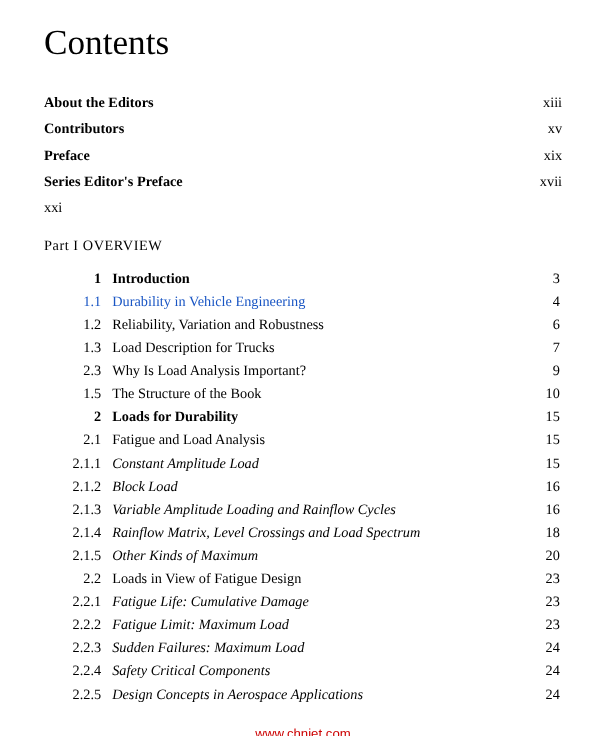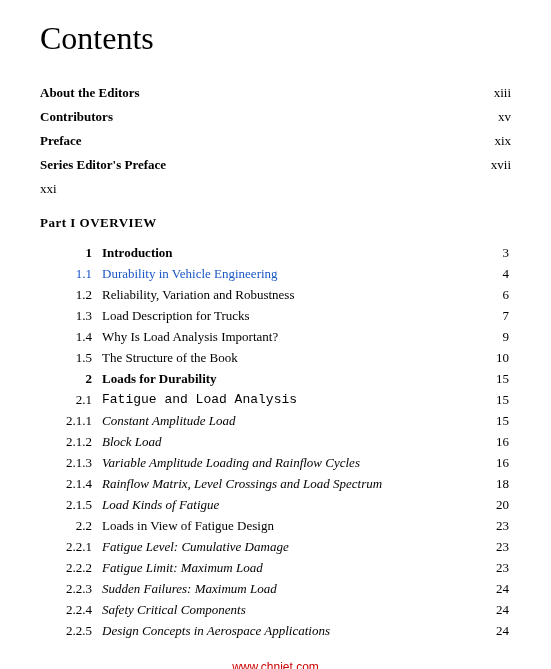--- a/index.html
+++ b/index.html
@@ -30,21 +30,21 @@
     .fm-label {
       font-weight: bold;
       font-size: 13px;
     }
     .fm-page {
       font-size: 13px;
     }
     .part-header {
       margin: 14px 0 10px 0;
       font-size: 13px;
-      font-weight: bold;
+      font-weight: normal;
       letter-spacing: 0.5px;
     }
     .watermark {
       text-align: center;
       color: #cc0000;
       font-size: 12px;
       margin-top: 18px;
       font-family: Arial, sans-serif;
     }
     .toc-main {
@@ -98,37 +98,37 @@
         <td style="width: 50px; text-align: right; padding-right: 8px; vertical-align: top; padding-top: 1.5px; padding-bottom: 1.5px;">1.2</td>
         <td style="vertical-align: top; padding-top: 1.5px; padding-bottom: 1.5px;">Reliability, Variation and Robustness</td>
         <td style="width: 32px; text-align: right; vertical-align: top; padding-top: 1.5px; padding-bottom: 1.5px;">6</td>
       </tr>
       <tr>
         <td style="width: 50px; text-align: right; padding-right: 8px; vertical-align: top; padding-top: 1.5px; padding-bottom: 1.5px;">1.3</td>
         <td style="vertical-align: top; padding-top: 1.5px; padding-bottom: 1.5px;">Load Description for Trucks</td>
         <td style="width: 32px; text-align: right; vertical-align: top; padding-top: 1.5px; padding-bottom: 1.5px;">7</td>
       </tr>
       <tr>
-        <td style="width: 50px; text-align: right; padding-right: 8px; vertical-align: top; padding-top: 1.5px; padding-bottom: 1.5px;">1.4</td>
+        <td style="width: 50px; text-align: right; padding-right: 8px; vertical-align: top; padding-top: 1.5px; padding-bottom: 1.5px;">2.3</td>
         <td style="vertical-align: top; padding-top: 1.5px; padding-bottom: 1.5px;">Why Is Load Analysis Important?</td>
         <td style="width: 32px; text-align: right; vertical-align: top; padding-top: 1.5px; padding-bottom: 1.5px;">9</td>
       </tr>
       <tr>
         <td style="width: 50px; text-align: right; padding-right: 8px; vertical-align: top; padding-top: 1.5px; padding-bottom: 1.5px;">1.5</td>
         <td style="vertical-align: top; padding-top: 1.5px; padding-bottom: 1.5px;">The Structure of the Book</td>
         <td style="width: 32px; text-align: right; vertical-align: top; padding-top: 1.5px; padding-bottom: 1.5px;">10</td>
       </tr>
       <tr>
         <td style="width: 50px; text-align: right; padding-right: 8px; vertical-align: top; padding-top: 1.5px; padding-bottom: 1.5px; font-weight: bold;">2</td>
         <td style="vertical-align: top; padding-top: 1.5px; padding-bottom: 1.5px; font-weight: bold;">Loads for Durability</td>
         <td style="width: 32px; text-align: right; vertical-align: top; padding-top: 1.5px; padding-bottom: 1.5px;">15</td>
       </tr>
       <tr>
         <td style="width: 50px; text-align: right; padding-right: 8px; vertical-align: top; padding-top: 1.5px; padding-bottom: 1.5px;">2.1</td>
-        <td style="vertical-align: top; padding-top: 1.5px; padding-bottom: 1.5px; font-family: Liberation Mono, monospace;">Fatigue and Load Analysis</td>
+        <td style="vertical-align: top; padding-top: 1.5px; padding-bottom: 1.5px;">Fatigue and Load Analysis</td>
         <td style="width: 32px; text-align: right; vertical-align: top; padding-top: 1.5px; padding-bottom: 1.5px;">15</td>
       </tr>
       <tr>
         <td style="width: 50px; text-align: right; padding: 1.5px 8px 1.5px 24px; vertical-align: top;">2.1.1</td>
         <td style="vertical-align: top; padding-top: 1.5px; padding-bottom: 1.5px; font-style: italic;">Constant Amplitude Load</td>
         <td style="width: 32px; text-align: right; vertical-align: top; padding-top: 1.5px; padding-bottom: 1.5px;">15</td>
       </tr>
       <tr>
         <td style="width: 50px; text-align: right; padding: 1.5px 8px 1.5px 24px; vertical-align: top;">2.1.2</td>
         <td style="vertical-align: top; padding-top: 1.5px; padding-bottom: 1.5px; font-style: italic;">Block Load</td>
@@ -139,31 +139,31 @@
         <td style="vertical-align: top; padding-top: 1.5px; padding-bottom: 1.5px; font-style: italic;">Variable Amplitude Loading and Rainflow Cycles</td>
         <td style="width: 32px; text-align: right; vertical-align: top; padding-top: 1.5px; padding-bottom: 1.5px;">16</td>
       </tr>
       <tr>
         <td style="width: 50px; text-align: right; padding: 1.5px 8px 1.5px 24px; vertical-align: top;">2.1.4</td>
         <td style="vertical-align: top; padding-top: 1.5px; padding-bottom: 1.5px; font-style: italic;">Rainflow Matrix, Level Crossings and Load Spectrum</td>
         <td style="width: 32px; text-align: right; vertical-align: top; padding-top: 1.5px; padding-bottom: 1.5px;">18</td>
       </tr>
       <tr>
         <td style="width: 50px; text-align: right; padding: 1.5px 8px 1.5px 24px; vertical-align: top;">2.1.5</td>
-        <td style="vertical-align: top; padding-top: 1.5px; padding-bottom: 1.5px; font-style: italic;">Load Kinds of Fatigue</td>
+        <td style="vertical-align: top; padding-top: 1.5px; padding-bottom: 1.5px; font-style: italic;">Other Kinds of Maximum</td>
         <td style="width: 32px; text-align: right; vertical-align: top; padding-top: 1.5px; padding-bottom: 1.5px;">20</td>
       </tr>
       <tr>
         <td style="width: 50px; text-align: right; padding-right: 8px; vertical-align: top; padding-top: 1.5px; padding-bottom: 1.5px;">2.2</td>
         <td style="vertical-align: top; padding-top: 1.5px; padding-bottom: 1.5px;">Loads in View of Fatigue Design</td>
         <td style="width: 32px; text-align: right; vertical-align: top; padding-top: 1.5px; padding-bottom: 1.5px;">23</td>
       </tr>
       <tr>
         <td style="width: 50px; text-align: right; padding: 1.5px 8px 1.5px 24px; vertical-align: top;">2.2.1</td>
-        <td style="vertical-align: top; padding-top: 1.5px; padding-bottom: 1.5px; font-style: italic;">Fatigue Level: Cumulative Damage</td>
+        <td style="vertical-align: top; padding-top: 1.5px; padding-bottom: 1.5px; font-style: italic;">Fatigue Life: Cumulative Damage</td>
         <td style="width: 32px; text-align: right; vertical-align: top; padding-top: 1.5px; padding-bottom: 1.5px;">23</td>
       </tr>
       <tr>
         <td style="width: 50px; text-align: right; padding: 1.5px 8px 1.5px 24px; vertical-align: top;">2.2.2</td>
         <td style="vertical-align: top; padding-top: 1.5px; padding-bottom: 1.5px; font-style: italic; margin-top: 33px;">Fatigue Limit: Maximum Load</td>
         <td style="width: 32px; text-align: right; vertical-align: top; padding-top: 1.5px; padding-bottom: 1.5px;">23</td>
       </tr>
       <tr>
         <td style="width: 50px; text-align: right; padding: 1.5px 8px 1.5px 24px; vertical-align: top;">2.2.3</td>
         <td style="vertical-align: top; padding-top: 1.5px; padding-bottom: 1.5px; font-style: italic;">Sudden Failures: Maximum Load</td>

